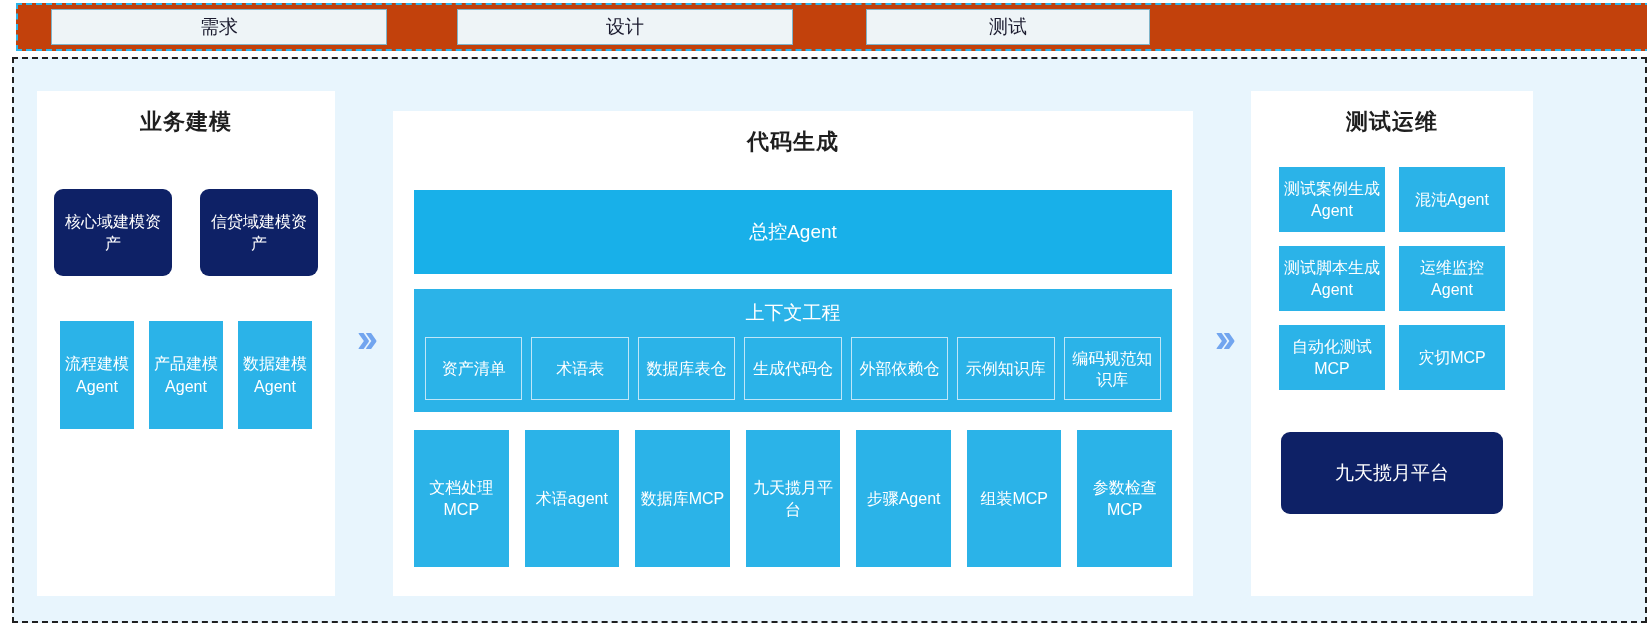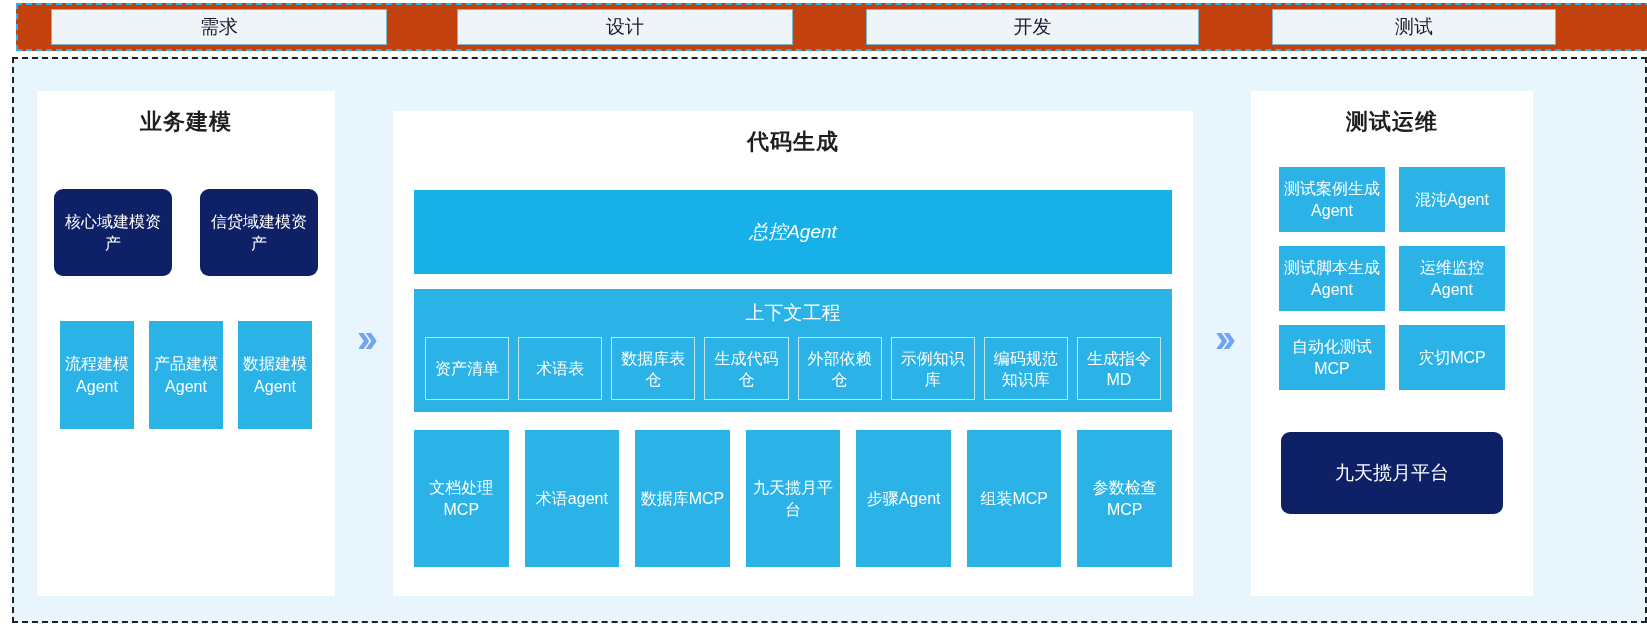--- a/index.html
+++ b/index.html
@@ -108,21 +108,21 @@
   .panel-center{
     width:800px;margin:52px 0 25px 0;
     padding-top:16px;
   }
   .ctrl-bar{
     margin:33px 21px 0 21px;
     height:84px;
     background:#18b0e9;
     color:#ffffff;
     font-size:19px;
-    display:flex;align-items:center;justify-content:center;font-style:italic;
+    display:flex;align-items:center;justify-content:center;
   }
   .ctx-block{
     margin:15px 21px 0 21px;
     background:#2bb3e8;
     padding:11px 0 12px 0;
   }
   .ctx-title{
     text-align:center;color:#ffffff;font-size:19px;
     padding-bottom:11px;
   }
@@ -201,23 +201,20 @@
 
 <div class="canvas">
 
   <div class="stage-strip">
     <div class="stage-box stage-0">
       <span>需求</span>
     </div>
     <div class="stage-box stage-1">
       <span>设计</span>
     </div>
-    <div class="stage-box stage-2">
-      <span>开发</span>
-    </div>
     <div class="stage-box stage-3">
       <span>测试</span>
     </div>
   </div>
 
   <div class="main-region">
 
     <div class="panel panel-left">
       <div class="panel-title">业务建模</div>
 
@@ -271,23 +268,20 @@
           </div>
           <div class="ctx-item">
             <span>外部依赖仓</span>
           </div>
           <div class="ctx-item">
             <span>示例知识库</span>
           </div>
           <div class="ctx-item">
             <span>编码规范知识库</span>
           </div>
-          <div class="ctx-item">
-            <span>生成指令MD</span>
-          </div>
         </div>
       </div>
 
       <div class="tool-row">
         <div class="tool-item">
           <span>文档处理MCP</span>
         </div>
         <div class="tool-item">
           <span>术语agent</span>
         </div>

